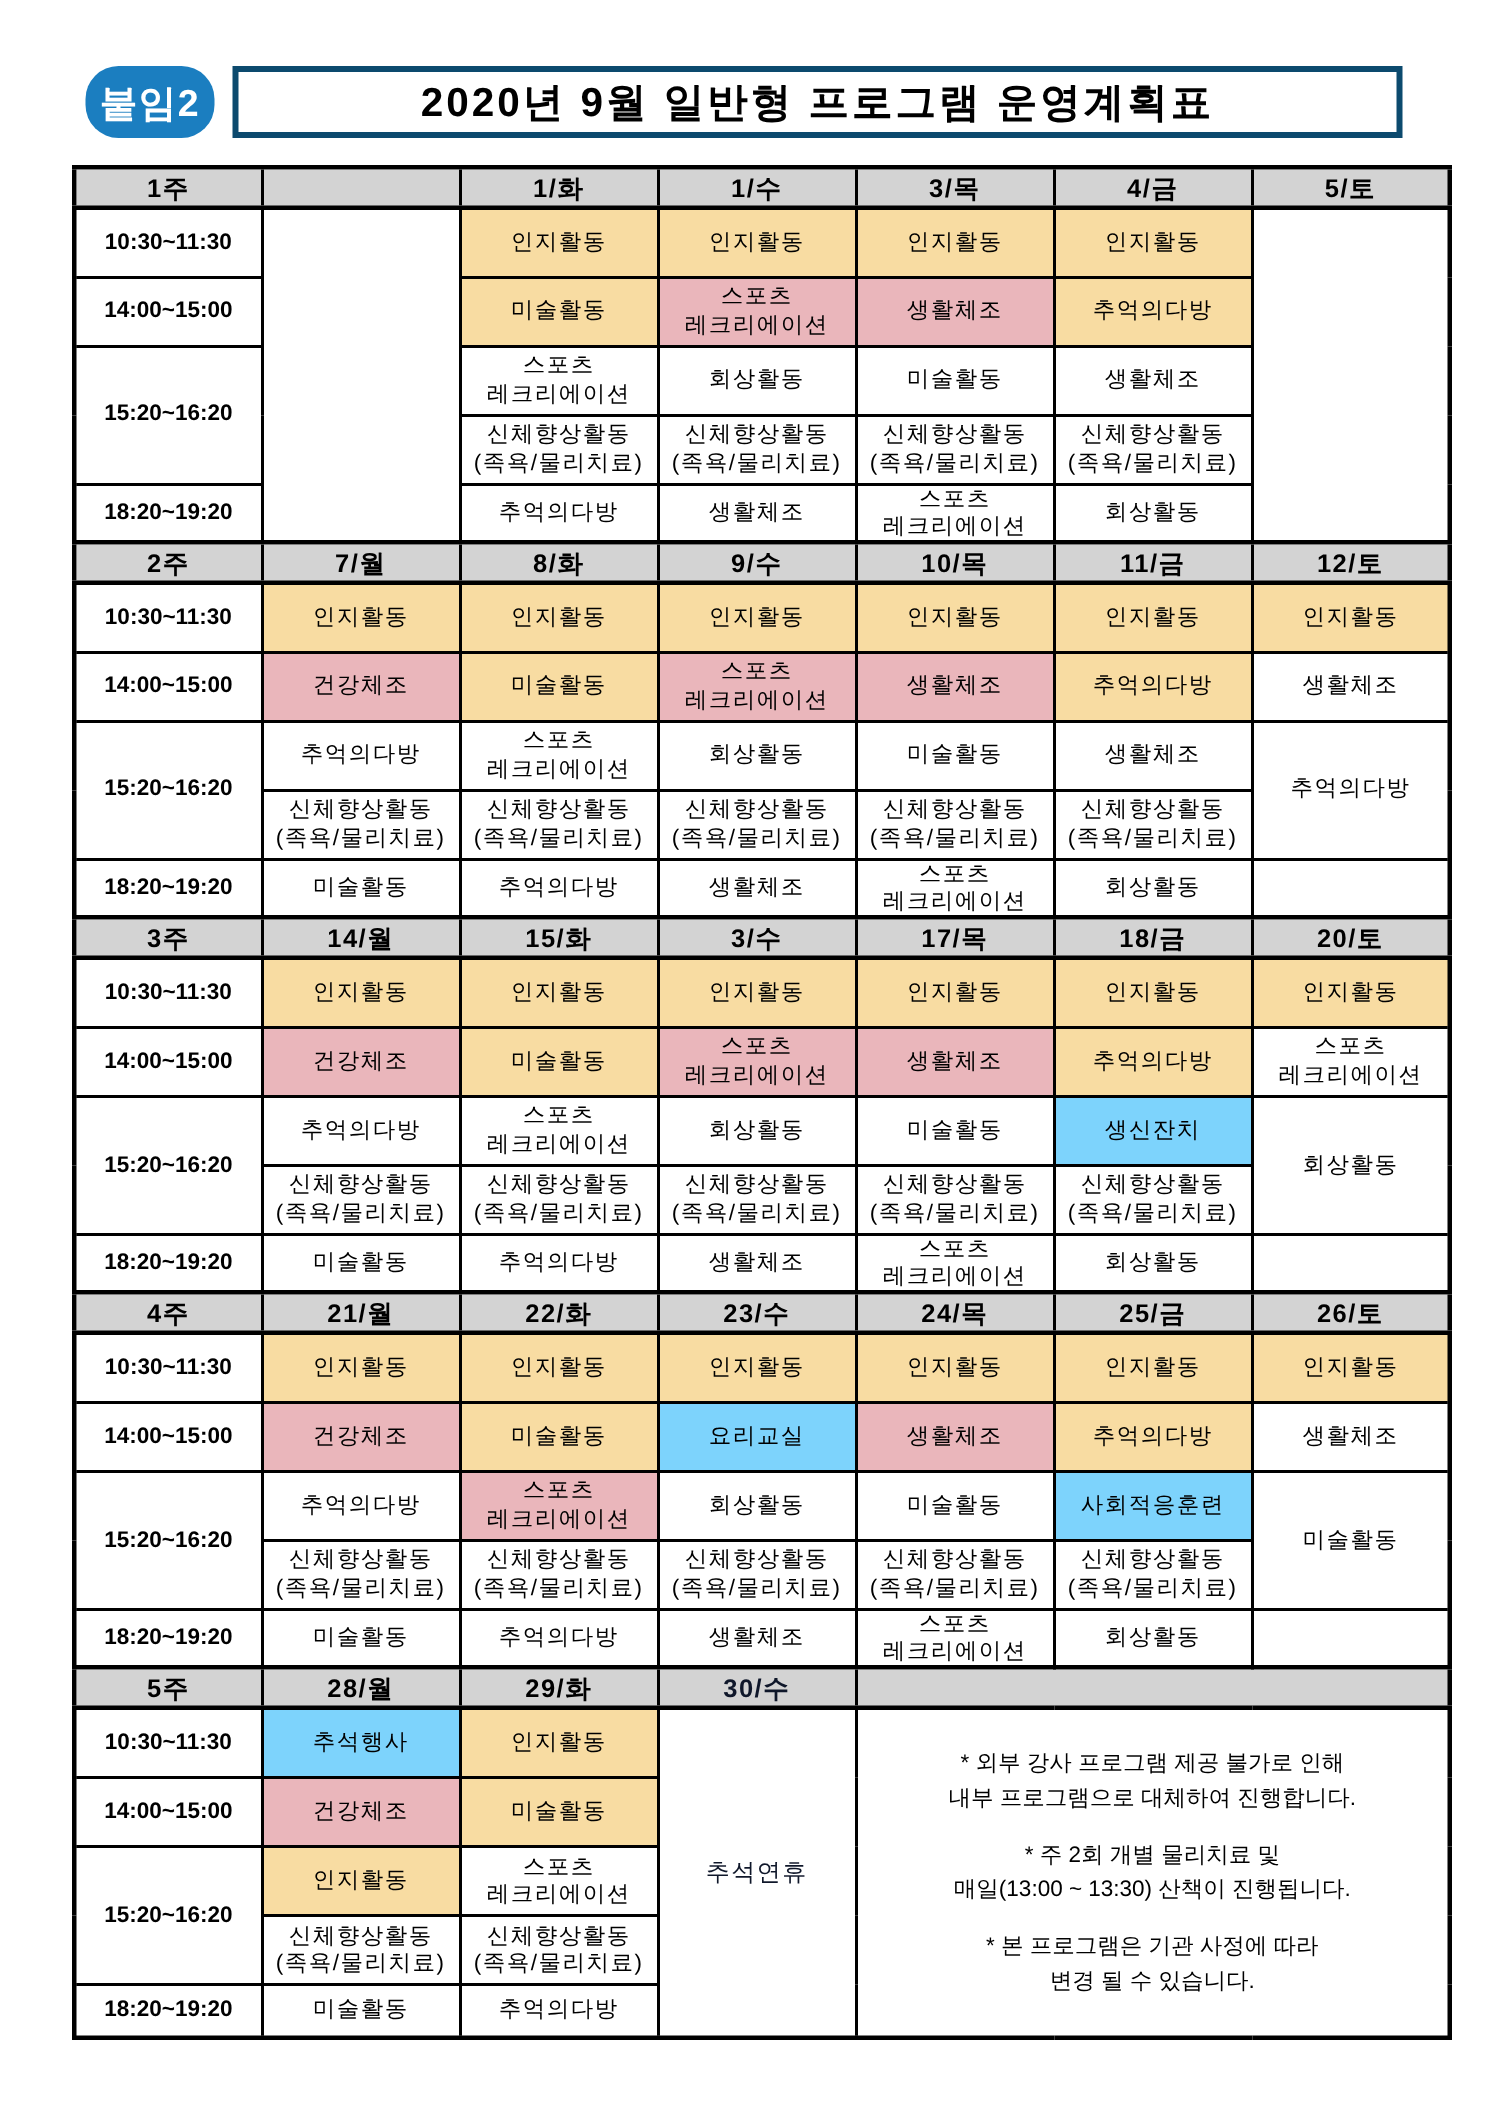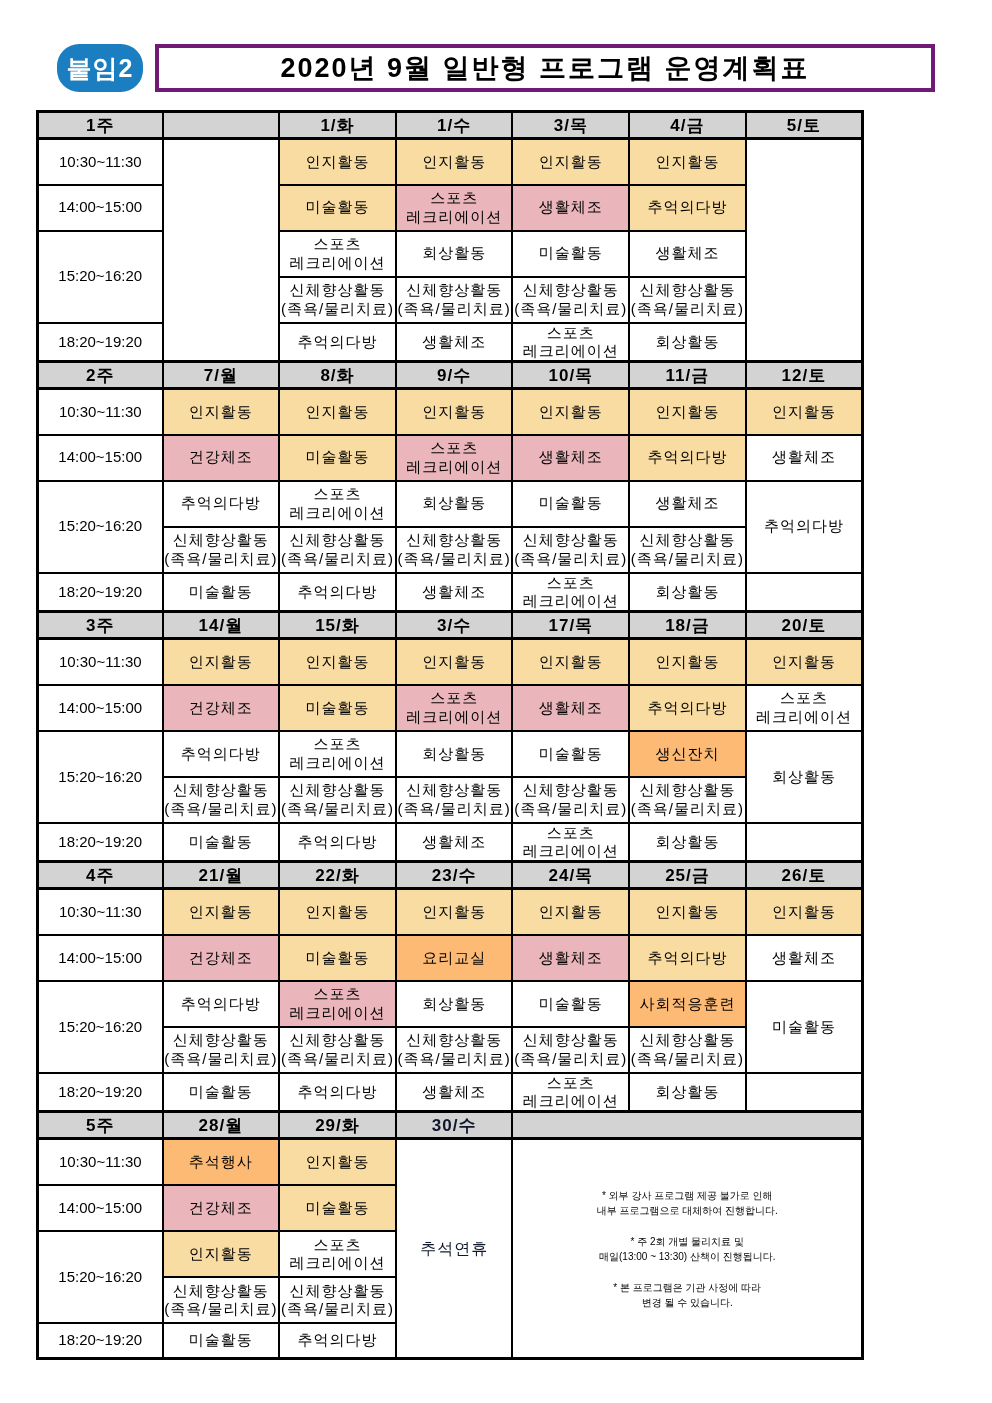--- a/index.html
+++ b/index.html
@@ -2,41 +2,41 @@
 <html><head>
 <meta charset="utf-8">
 <style>
   html,body{margin:0;padding:0;background:#fff;}
   .page{position:relative;width:992px;height:1403px;background:#fff;overflow:hidden;
         font-family:"Liberation Sans","DejaVu Sans",sans-serif;color:#000;}
   
   .hdr{position:absolute;left:57px;top:44px;width:878px;height:48px;display:flex;align-items:stretch;}
   .badge{width:86px;background:#1B7EC0;color:#fff;font-weight:bold;font-size:25px;
          display:flex;align-items:center;justify-content:center;letter-spacing:1px;border-radius:22px;}
-  .titlebox{flex:1;margin-left:12px;border:4px solid #701a75;background:#fff;
+  .titlebox{flex:1;margin-left:12px;border:4px solid #0c4a6e;background:#fff;
             display:flex;align-items:center;justify-content:center;
             font-size:27px;font-weight:bold;letter-spacing:2px;}
   
-  table.sched{position:absolute;left:36px;top:110px;width:828px;border-collapse:collapse;table-layout:fixed;}
+  table.sched{position:absolute;left:48px;top:110px;width:920px;border-collapse:collapse;table-layout:fixed;}
   table.sched col.tcol{width:125px;}
   table.sched th,table.sched td{border:2px solid #000;text-align:center;vertical-align:middle;padding:0;overflow:hidden;}
   table.sched th{background:#D3D3D3;font-size:17px;font-weight:bold;letter-spacing:1px;}
   tr.hdr-row th{border-top-width:3px;border-bottom-width:3px;}
   table.sched{border:3px solid #000;}
   td{font-size:15px;background:#fff;}
   td .txt{white-space:pre-line;line-height:1.22;letter-spacing:1px;display:block;}
-  td.time{font-weight:normal;font-size:15px;}
+  td.time{font-weight:bold;font-size:15px;}
   td.time .txt{letter-spacing:0;}
   .bg-orange{background:#F8DCA2;}
   .bg-pink{background:#EAB6BB;}
-  .bg-blue{background:#fdba74;}
+  .bg-blue{background:#7dd3fc;}
   .red{color:#0f172a;}
   td.holiday{font-weight:normal;font-size:16px;}
   td.notes{letter-spacing:0;}
-  td.notes .nline{font-size:10px;line-height:1.5;}
+  td.notes .nline{font-size:15px;line-height:1.5;}
   td.notes .gap{height:16px;}
 </style>
 </head>
 <body>
 
 <div class="page">
   <div class="hdr">
     <div class="badge">붙임2</div>
     <div class="titlebox">2020년 9월 일반형 프로그램 운영계획표</div>
   </div>

